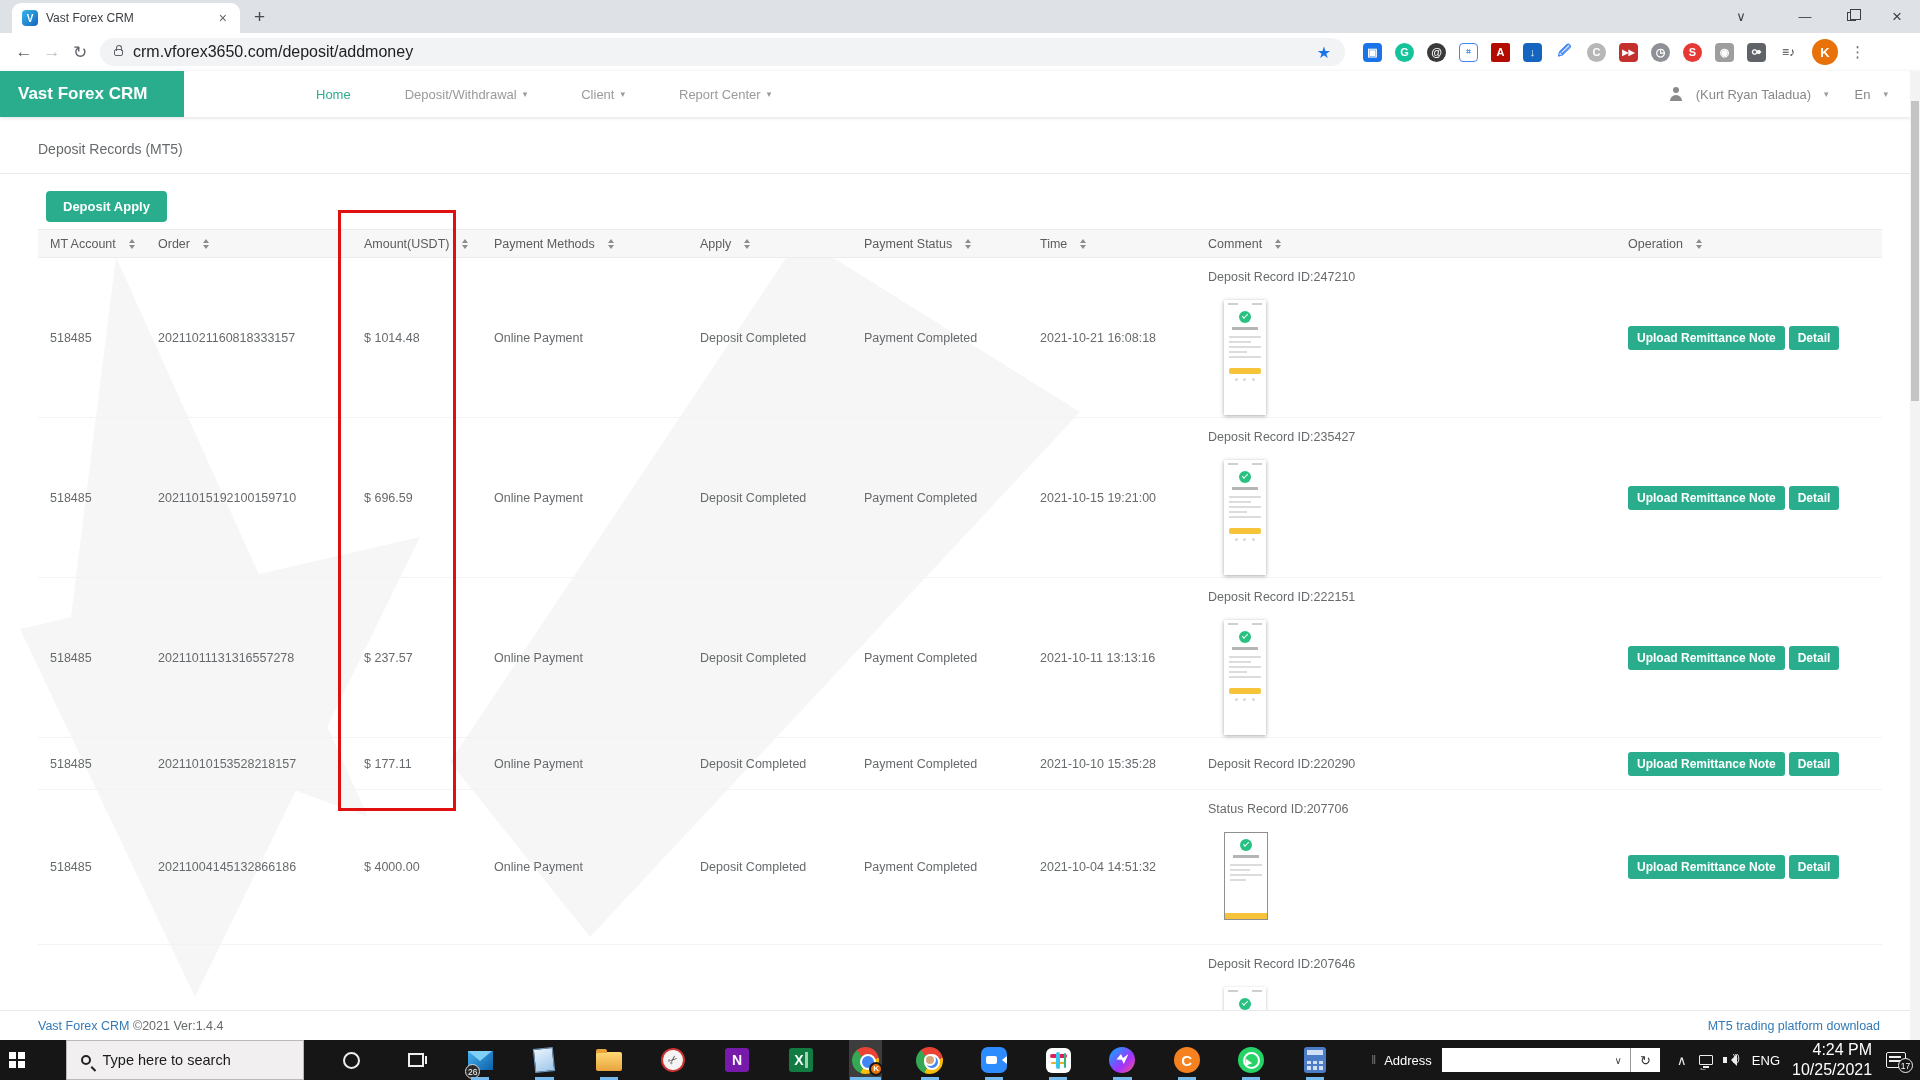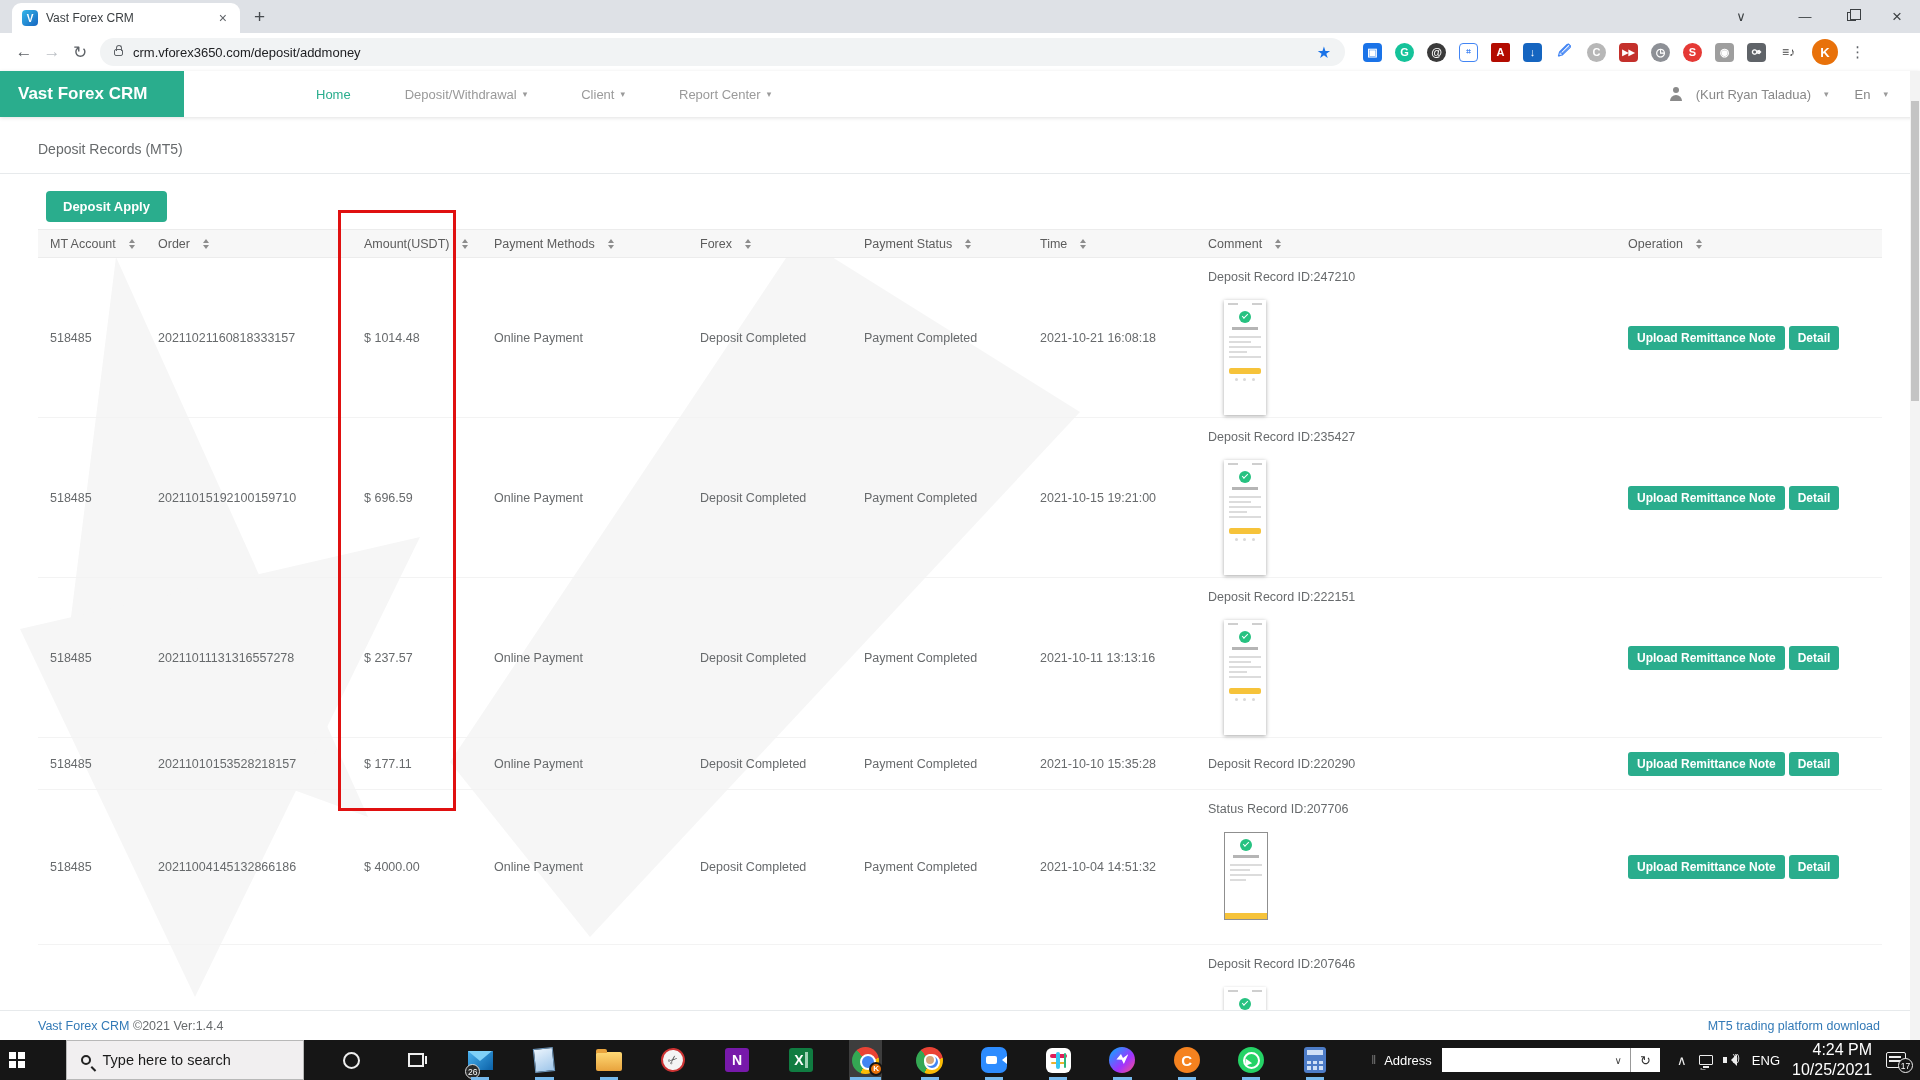--- a/index.html
+++ b/index.html
@@ -18,21 +18,21 @@
   .win-btn.chev { margin-right:18px; }
   .restore-glyph { display:inline-block; width:9px; height:9px; border:1px solid #3c4043; position:relative; }
   .restore-glyph::before { content:""; position:absolute; left:2px; top:-4px; width:9px; height:9px; border:1px solid #3c4043; background:#dee1e6; }
 
   .urlbar { height:38px; background:#fff; display:flex; align-items:center; padding:0 10px; }
   .nav-arrow { font-size:17px; color:#5f6368; width:28px; text-align:center; }
   .nav-arrow.disabled { color:#bdc1c6; }
   .omnibox { height:28px; width:1245px; background:#f1f3f4; border-radius:14px; display:flex; align-items:center; padding:0 14px; margin-left:6px; }
   .lock-icon { width:9px; height:7px; border:1.5px solid #5f6368; border-radius:2px; position:relative; margin-right:10px; }
   .lock-icon::before { content:""; position:absolute; left:0.5px; top:-5px; width:4px; height:5px; border:1.5px solid #5f6368; border-bottom:none; border-radius:4px 4px 0 0; }
-  .url-text { font-size:13px; color:#202124;text-align:center; }
+  .url-text { font-size:16px; color:#202124;text-align:center; }
   .star-icon { color:#1a73e8; font-size:16px; margin-left:auto; }
   .extbar { display:flex; align-items:center; gap:13px; margin-left:18px; }
   .ext { width:19px; height:19px; border-radius:4px; display:flex; align-items:center; justify-content:center; font-size:11px; font-weight:bold; color:#fff; }
   .ext.round { border-radius:50%; }
   .avatar-k { width:26px; height:26px; border-radius:50%; background:#e8710a; color:#fff; font-weight:bold; font-size:13px; display:flex; align-items:center; justify-content:center; margin-left:14px; }
   .menu-dots { color:#5f6368; font-size:15px; margin:0 6px 0 12px; }
 
   
   .site-nav { height:46px; background:#fff; display:flex; align-items:center; box-shadow:0 1px 4px rgba(0,0,0,.12); position:relative; z-index:6; }
   .brand { width:184px; height:46px; background:#2aad8d; color:#fff; font-weight:bold; font-size:17px; display:flex; align-items:center; padding-left:18px; }
@@ -280,21 +280,21 @@
             </span>
           </span>
         <span class="th">
             <span>Payment Methods</span>
             <span class="sort">
               <i class="up"></i>
               <i class="dn"></i>
             </span>
           </span>
         <span class="th">
-            <span>Forex</span>
+            <span>Apply</span>
             <span class="sort">
               <i class="up"></i>
               <i class="dn"></i>
             </span>
           </span>
         <span class="th">
             <span>Payment Status</span>
             <span class="sort">
               <i class="up"></i>
               <i class="dn"></i>

